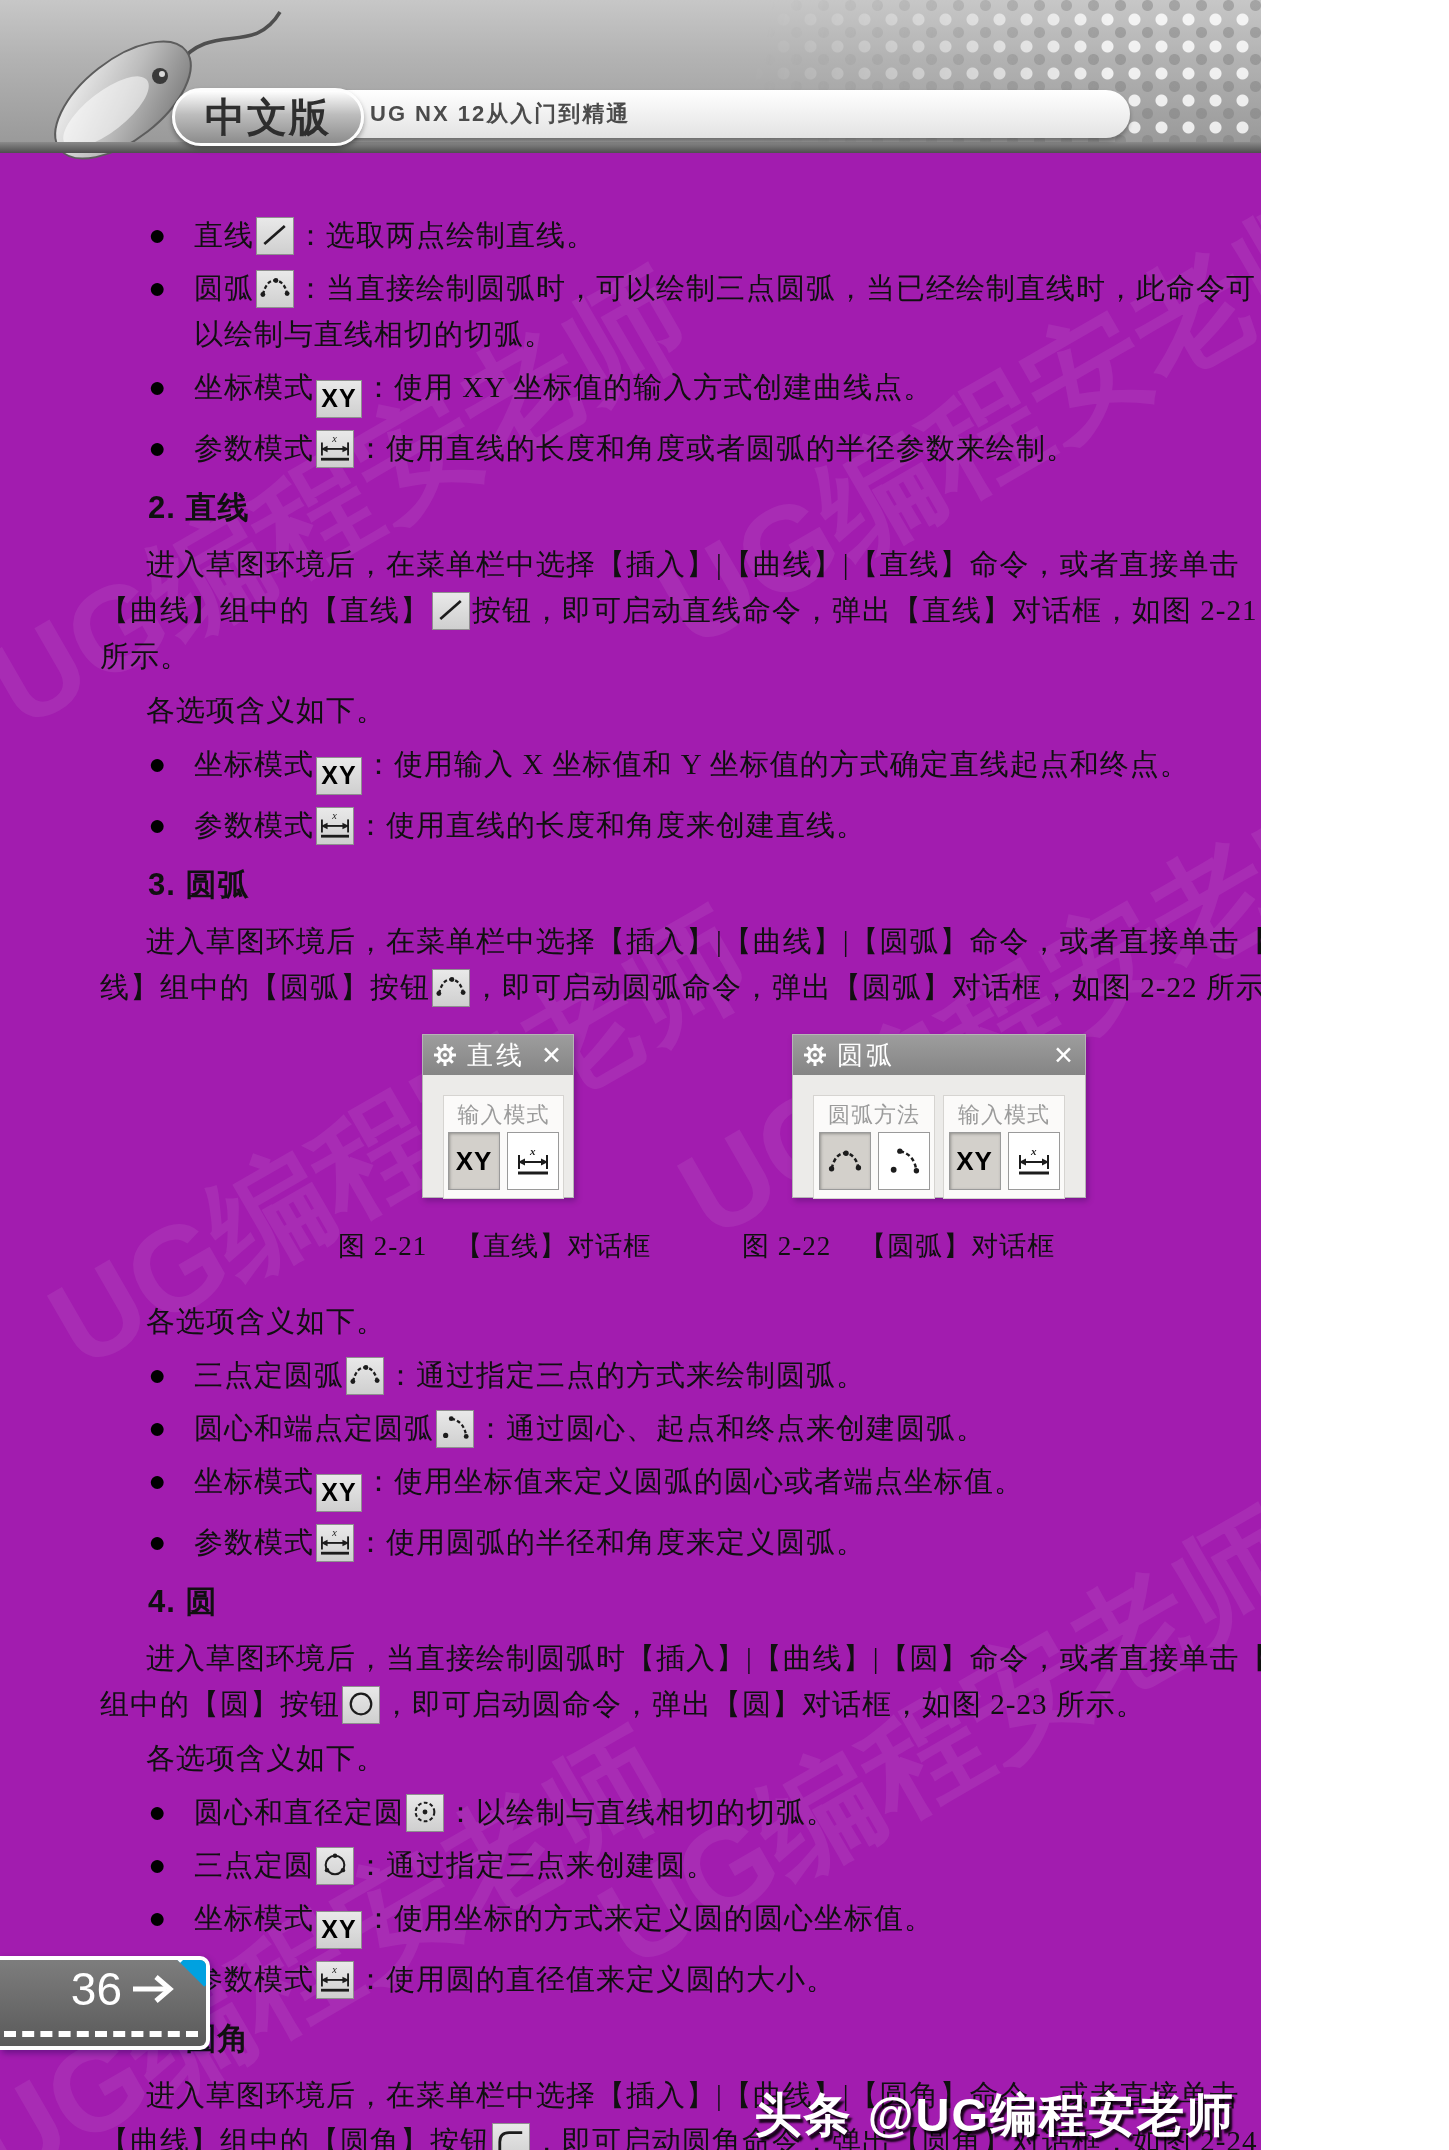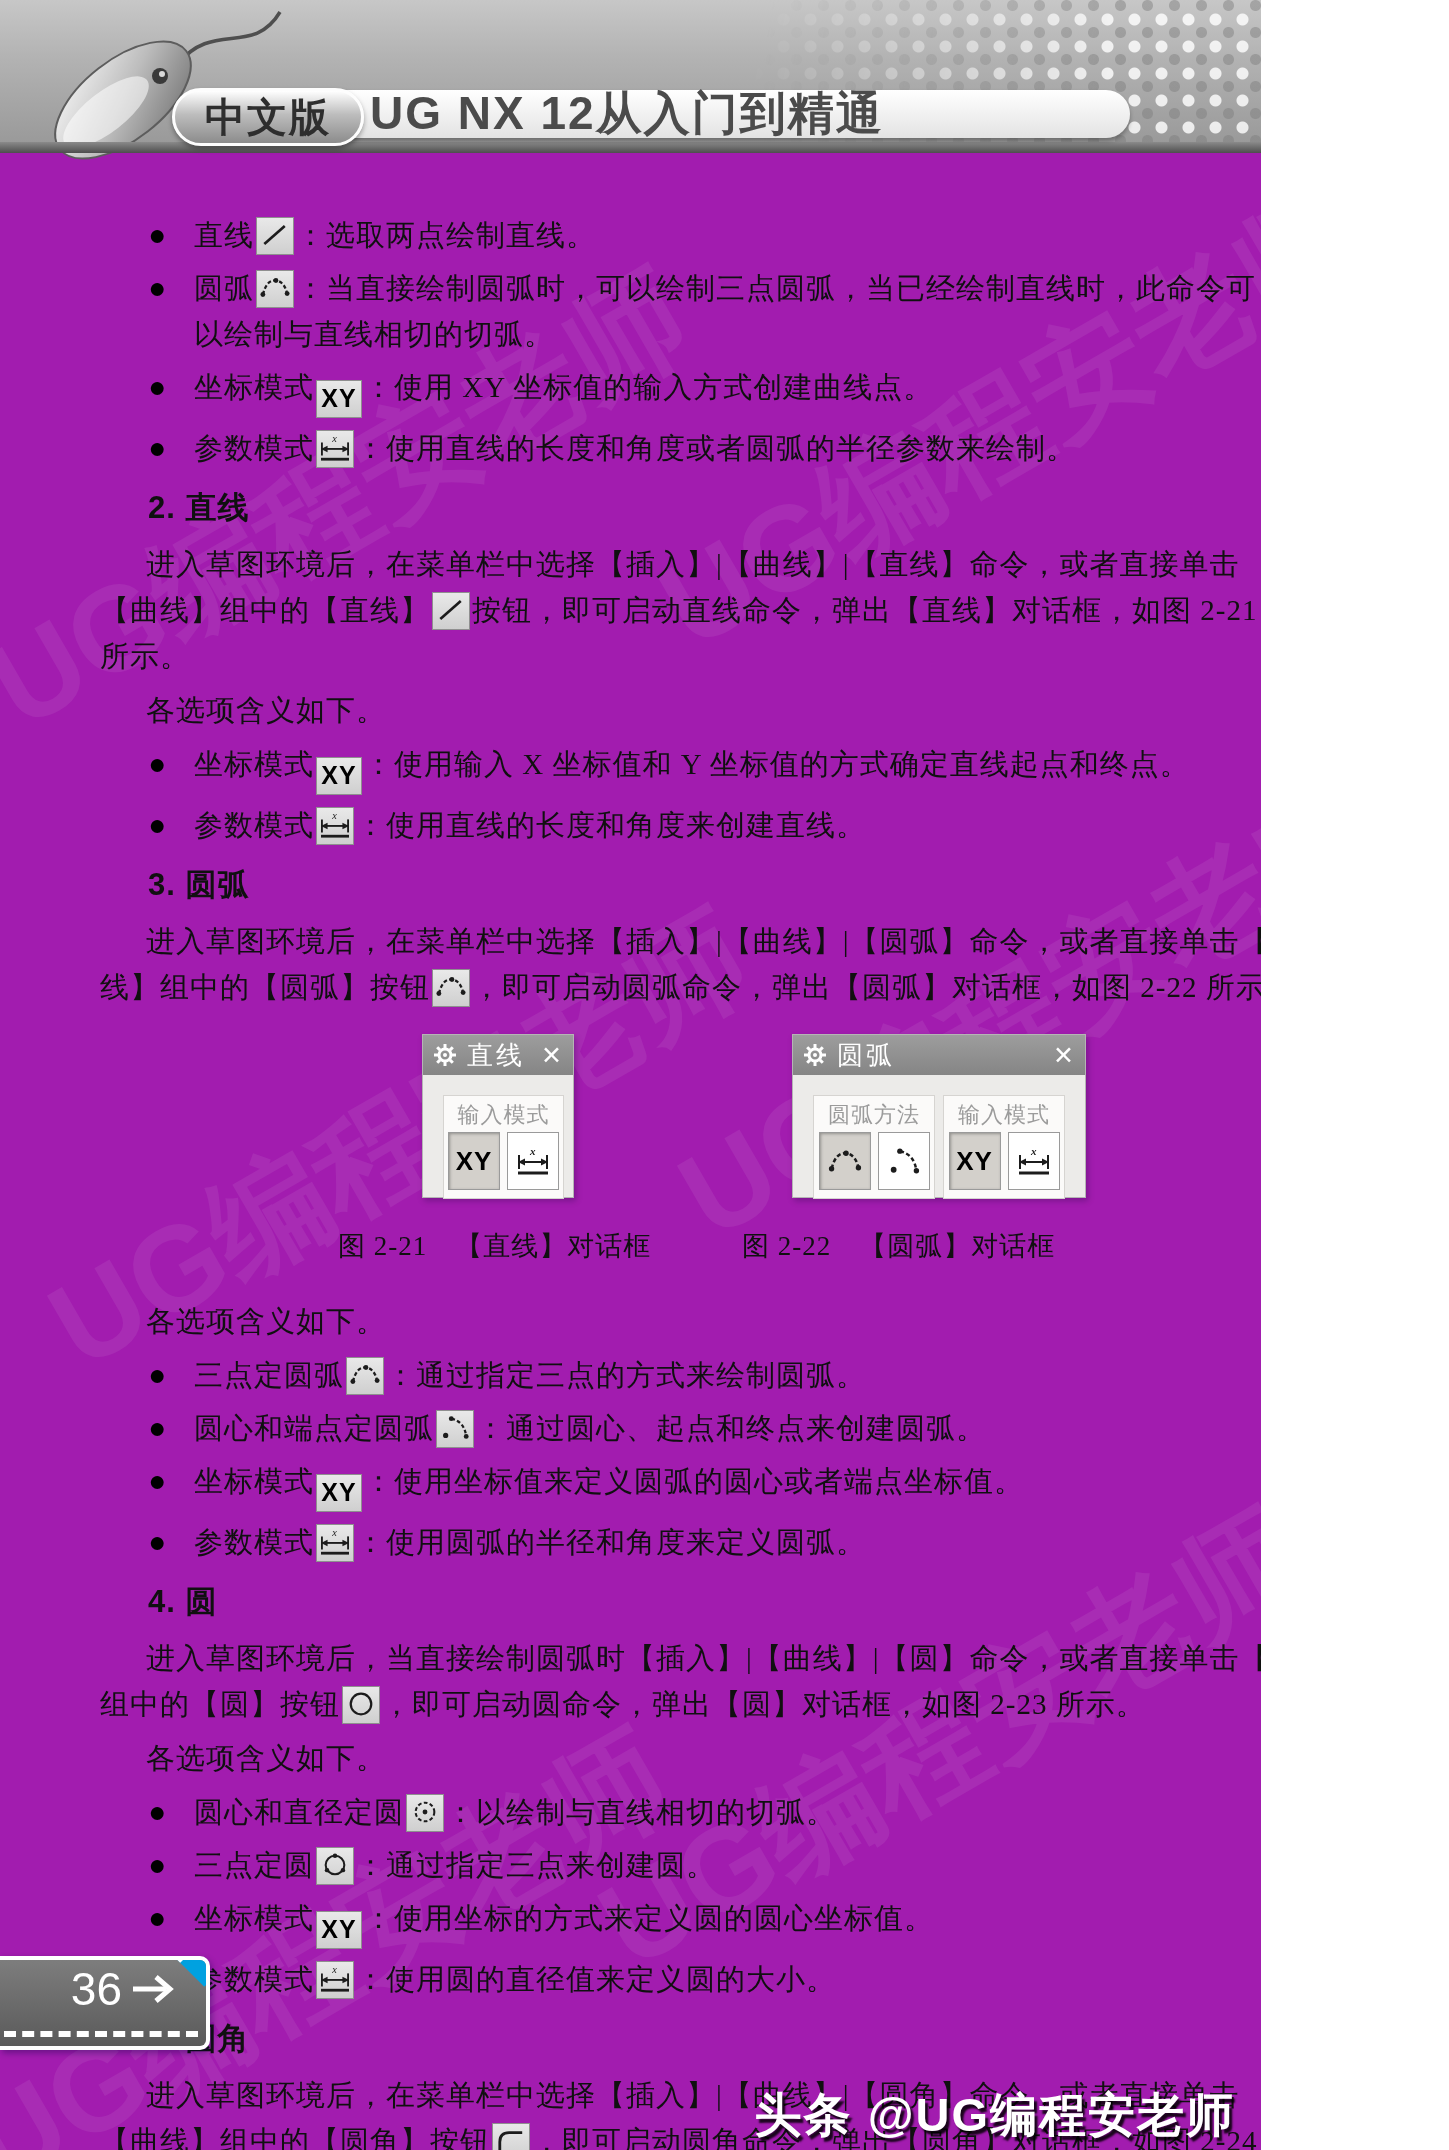--- a/index.html
+++ b/index.html
@@ -19,21 +19,21 @@
   .mouse{position:absolute;left:28px;top:2px;}
   .badge{position:absolute;left:172px;top:88px;height:52px;padding:0 30px;border-radius:30px;
        background:linear-gradient(180deg,#ffffff,#bdbdbd 45%,#8c8c8c);
        border:3px solid #fdfdfd;box-shadow:0 3px 5px rgba(0,0,0,.35);
        font-family:"Liberation Sans","DejaVu Sans",sans-serif;font-weight:bold;font-size:40px;
        line-height:52px;color:#2e2e2e;z-index:3;letter-spacing:2px;}
   .hdr-bar{position:absolute;left:310px;top:90px;width:760px;height:48px;border-radius:0 26px 26px 0;
        background:linear-gradient(180deg,#ffffff,#e3e3e3);box-shadow:0 3px 4px rgba(0,0,0,.3);
        z-index:2;display:flex;align-items:center;padding-left:60px;}
   .hdr-bar .bk{font-family:"Liberation Sans","DejaVu Sans",sans-serif;font-weight:bold;
-       font-size:46px;color:#4b4b4b;letter-spacing:2px;white-space:nowrap;}
+       font-size:22px;color:#4b4b4b;letter-spacing:2px;white-space:nowrap;}
   
   .ghost{position:absolute;font-family:"Liberation Sans","DejaVu Sans",sans-serif;font-weight:bold;
        font-size:120px;color:rgba(255,255,255,.07);white-space:nowrap;transform:rotate(-30deg);
        pointer-events:none;z-index:1;}
   
   .content{position:absolute;left:100px;top:162px;width:1262px;font-size:29px;letter-spacing:1px;z-index:2;}
   .tline{line-height:46px;white-space:nowrap;}
   .bullet{display:flex;margin:7px 0;}
   .bullet .mk{width:46px;font-size:30px;line-height:46px;color:#000;flex:none;}
   .bullet .btxt{line-height:46px;}

